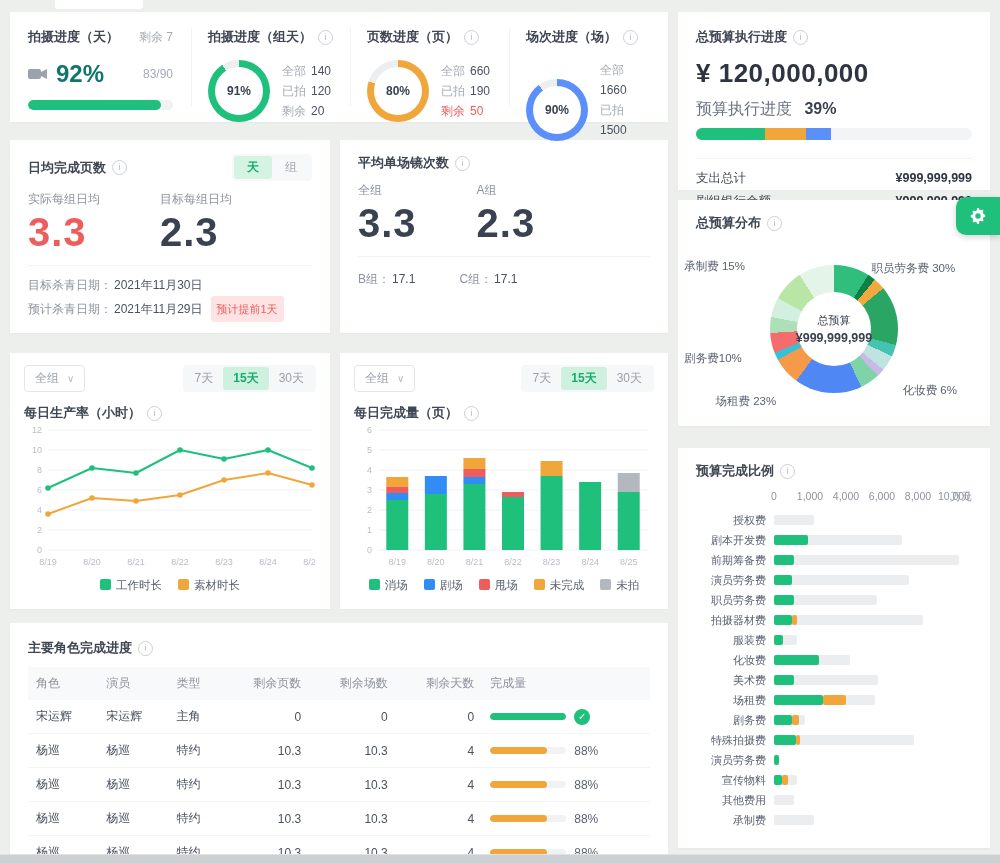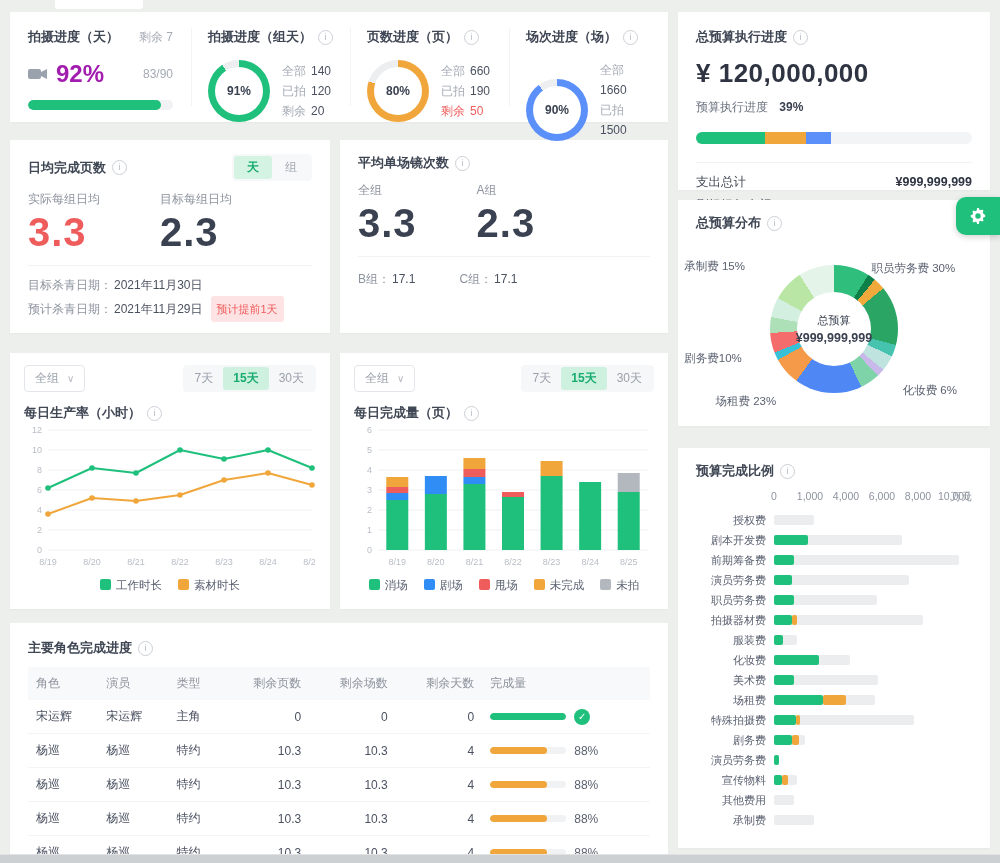--- a/index.html
+++ b/index.html
@@ -10,21 +10,21 @@
   .card{background:#fff;border-radius:0;box-shadow:0 1px 2px rgba(0,0,0,.03);}
   .card-title{font-size:13px;font-weight:700;color:#3f4654;}
   .muted{font-size:12px;color:#a4aab4;}
   .info-i{width:13px;height:13px;border:1px solid #ccd0d6;border-radius:50%;color:#b6bac2;font-size:9px;line-height:13px;text-align:center;display:inline-block;margin-left:6px;flex:none;}
   
   .kpi-card{height:110px;display:flex;align-items:stretch;margin-bottom:18px;padding:16px 0;box-sizing:border-box;}
   .kpi-block{padding:0 18px;box-sizing:border-box;}
   .kpi-days{width:182px;border-right:1px solid #f3f4f6;}
   .kpi-head{display:flex;justify-content:space-between;align-items:center;margin-bottom:14px;}
   .kpi-mid{display:flex;align-items:center;gap:8px;margin-bottom:12px;}
-  .big-pct{font-size:24px;font-weight:700;color:#a21caf;}
+  .big-pct{font-size:24px;font-weight:700;color:#0f766e;}
   .ratio{margin-left:auto;}
   .pbar{height:10px;background:#f1f2f4;border-radius:5px;overflow:hidden;}
   .pfill{height:100%;border-radius:5px;background:#1fc07c;}
   .kpi-donuts{display:flex;flex:1;}
   .kpi-donut-block{flex:1;padding:0 16px;border-right:1px solid #f3f4f6;}
   .kpi-donut-block:last-child{border-right:none;}
   .kpi-donut-body{display:flex;align-items:center;}
   .gauge{width:62px;height:62px;border-radius:50%;position:relative;flex:none;}
   .gauge::before{content:"";position:absolute;inset:7px;background:#fff;border-radius:50%;}
   .gauge span{position:absolute;inset:0;display:flex;align-items:center;justify-content:center;font-size:12px;font-weight:700;color:#3a4150;z-index:1;}
@@ -70,21 +70,21 @@
   th.num,td.num{text-align:right;}
   tbody td{padding:8px 8px;border-bottom:1px solid #f3f4f6;color:#4a5160;}
   .prog-cell{display:flex;align-items:center;gap:8px;}
   .prog-track{width:76px;height:7px;background:#f1f2f4;border-radius:4px;overflow:hidden;flex:none;}
   .prog-fill{height:100%;border-radius:4px;}
   .check{width:16px;height:16px;border-radius:50%;background:#1fc07c;color:#fff;font-size:10px;display:flex;align-items:center;justify-content:center;flex:none;}
   .pct-txt{color:#5a6170;}
   
   .exec-card{height:178px;padding:16px 18px;box-sizing:border-box;margin-bottom:10px;}
   .amount{font-size:26px;font-weight:700;color:#2e3442;margin:12px 0 10px;letter-spacing:.5px;}
-  .exec-sub{font-size:12px;color:#6b7280;margin-bottom:16px;}
+  .exec-sub{font-size:16px;color:#6b7280;margin-bottom:8px;}
   .exec-sub b{color:#3a4150;margin-left:8px;}
   .exec-bar{height:12px;border-radius:6px;background:#f3f4f6;display:flex;overflow:hidden;margin-bottom:18px;}
   .exec-bar i{height:100%;display:block;}
   .exec-foot{border-top:1px solid #f1f2f4;padding-top:8px;}
   .exec-row{display:flex;justify-content:space-between;font-size:12.5px;line-height:23px;}
   .exec-row .ev{font-weight:700;color:#2e3442;}
   .pie-card{height:226px;padding:14px 18px;box-sizing:border-box;margin-bottom:22px;position:relative;}
   .donut{position:absolute;left:50%;top:57%;transform:translate(-50%,-50%);width:128px;height:128px;border-radius:50%;}
   .donut::before{content:"";position:absolute;inset:27px;background:#fff;border-radius:50%;z-index:1;}
   .donut-center{position:absolute;inset:0;display:flex;flex-direction:column;align-items:center;justify-content:center;z-index:2;font-size:11px;color:#3a4150;}
@@ -602,33 +602,33 @@
             </div>
             <div class="hrow">
               <div class="hlabel">场租费</div>
               <div class="hbar-area">
                 <div class="hseg htrack" style="left: 0px; width: 50.9091%;"></div>
                 <div class="hseg" style="left: 0px; width: 24.5455%; background: rgb(31, 192, 124);"></div>
                 <div class="hseg" style="left: 24.5455%; width: 11.8182%; background: rgb(240, 166, 58);"></div>
               </div>
             </div>
             <div class="hrow">
+              <div class="hlabel">剧务费</div>
+              <div class="hbar-area">
+                <div class="hseg htrack" style="left: 0px; width: 15.4545%;"></div>
+                <div class="hseg" style="left: 0px; width: 9.09091%; background: rgb(31, 192, 124);"></div>
+                <div class="hseg" style="left: 9.09091%; width: 3.63636%; background: rgb(240, 166, 58);"></div>
+              </div>
+            </div>
+            <div class="hrow">
               <div class="hlabel">特殊拍摄费</div>
               <div class="hbar-area">
                 <div class="hseg htrack" style="left: 0px; width: 70.9091%;"></div>
                 <div class="hseg" style="left: 0px; width: 10.9091%; background: rgb(31, 192, 124);"></div>
                 <div class="hseg" style="left: 10.9091%; width: 2.27273%; background: rgb(240, 166, 58);"></div>
-              </div>
-            </div>
-            <div class="hrow">
-              <div class="hlabel">剧务费</div>
-              <div class="hbar-area">
-                <div class="hseg htrack" style="left: 0px; width: 15.4545%;"></div>
-                <div class="hseg" style="left: 0px; width: 9.09091%; background: rgb(31, 192, 124);"></div>
-                <div class="hseg" style="left: 9.09091%; width: 3.63636%; background: rgb(240, 166, 58);"></div>
               </div>
             </div>
             <div class="hrow">
               <div class="hlabel">演员劳务费</div>
               <div class="hbar-area">
                 <div class="hseg htrack" style="left: 0px; width: 2.27273%;"></div>
                 <div class="hseg" style="left: 0px; width: 2.27273%; background: rgb(31, 192, 124);"></div>
               </div>
             </div>
             <div class="hrow">

